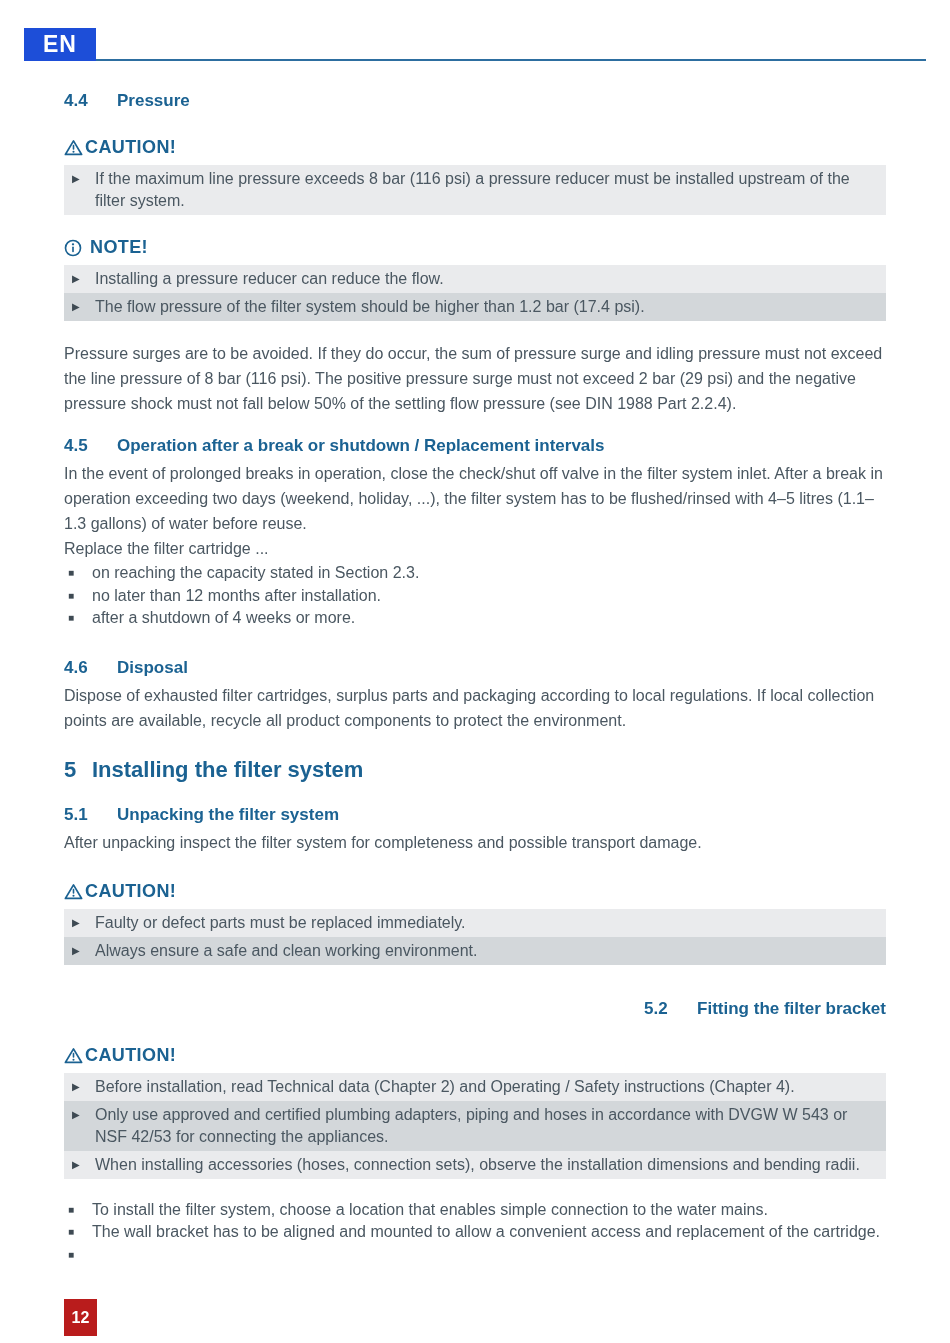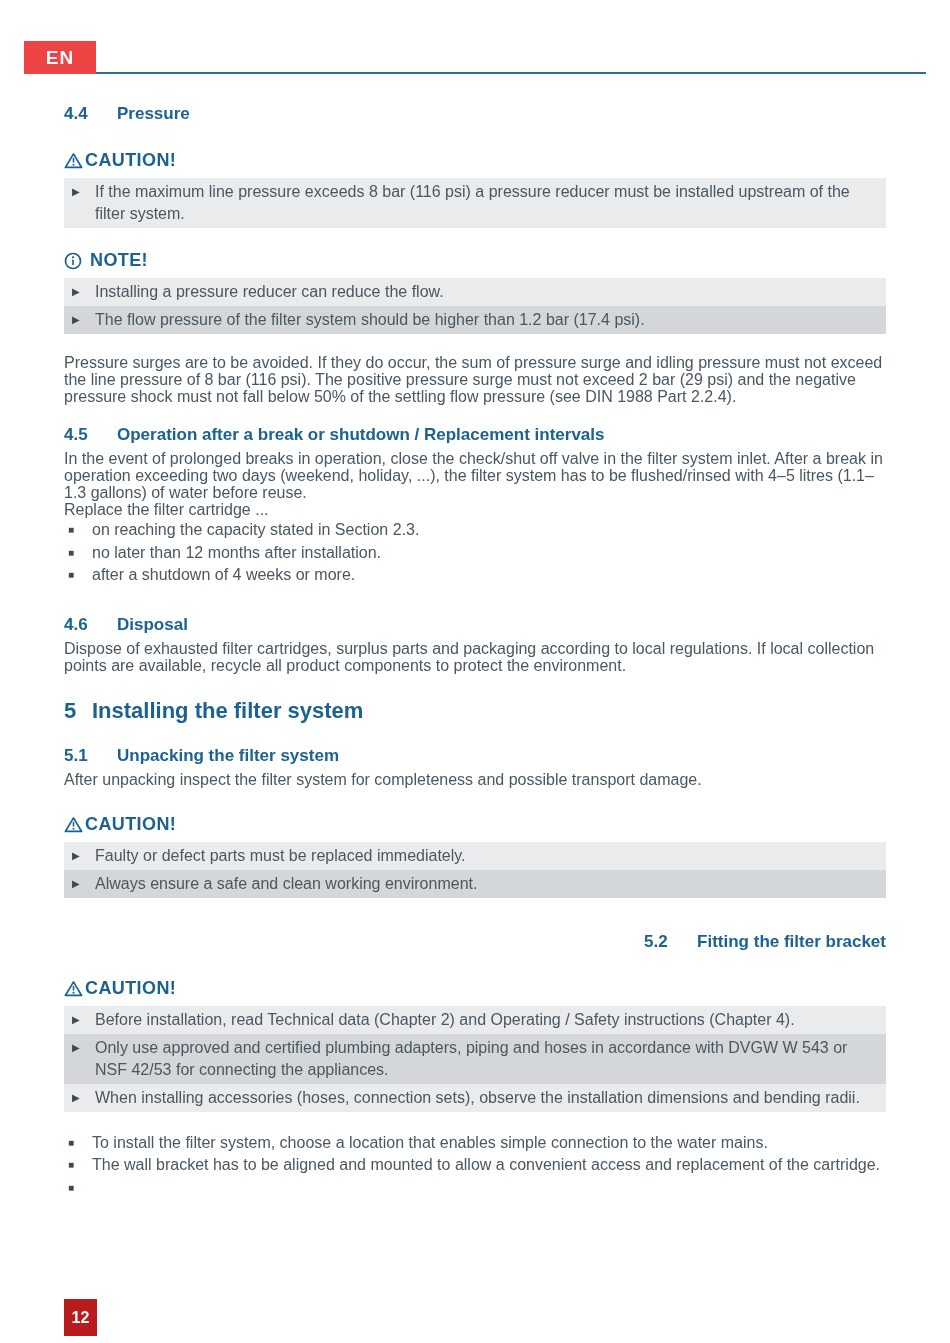--- a/index.html
+++ b/index.html
@@ -16,26 +16,26 @@
     background: #ffffff;
   }
   
   .header {
     display: flex;
     align-items: flex-end;
     margin: 28px 24px 0 24px;
   }
   .lang-tab {
     width: 72px; height: 33px;
-    background: #ef4444;
+    background: #1d4ed8;
     color: #ffffff;
-    font-size: 19px;
+    font-size: 23px;
     font-weight: bold;
     letter-spacing: 1px;
-    display: flex; align-items: center; justify-content: center; margin-top: 13px;
+    display: flex; align-items: center; justify-content: center;
   }
   .header-rule {
     flex: 1;
     height: 0;
     border-bottom: 2px solid #2d6ea0;
   }
   
   .content { padding: 0 64px; }
   .h3 {
     color: #1b6292;
@@ -49,21 +49,21 @@
   .h2 {
     color: #1b6292;
     font-size: 22px;
     font-weight: bold;
     margin-top: 24px;
     display: flex;
   }
   .h2 .num { display: inline-block; min-width: 28px; }
   .para {
     font-size: 16px;
-    line-height: 17px;
+    line-height: 25px;
     margin-top: 20px;
   }
   .para.tight { margin-top: 5px; }
   
   .callout-label {
     color: #1b6292;
     font-weight: bold;
     font-size: 18px;
     letter-spacing: 0.4px;
     display: flex;

